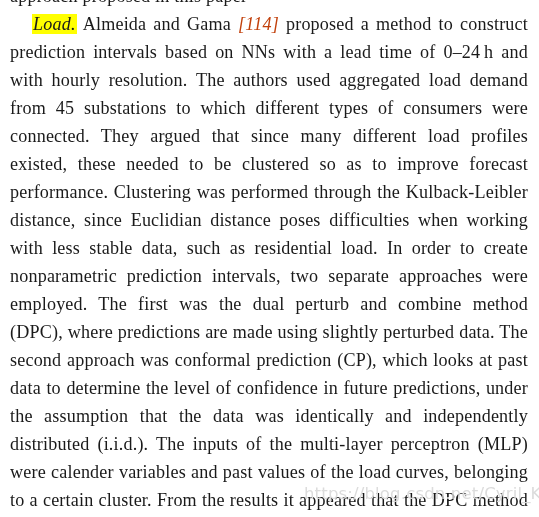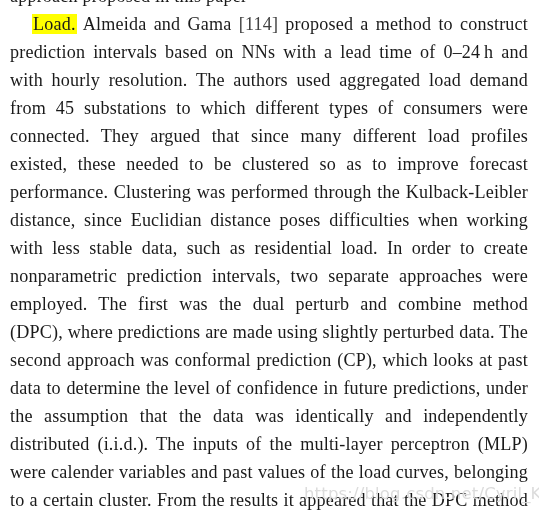--- a/index.html
+++ b/index.html
@@ -51,25 +51,27 @@
   .ghost-line {
     margin: 0;
     text-align: justify;
     color: #1a1a1a;
     white-space: nowrap;
     overflow: hidden;
   }
 
   .highlight {
     background-color: #ffff00;
+    font-style: italic;
     padding: 0 1px;
   }
 
   .citation {
-    color: #404040;
+    color: #c2410c;
+    font-style: italic;
   }
 
   .nobr {
     white-space: nowrap;
   }
 
   .watermark {
     position: absolute;
     left: 304px;
     top: 484px;

